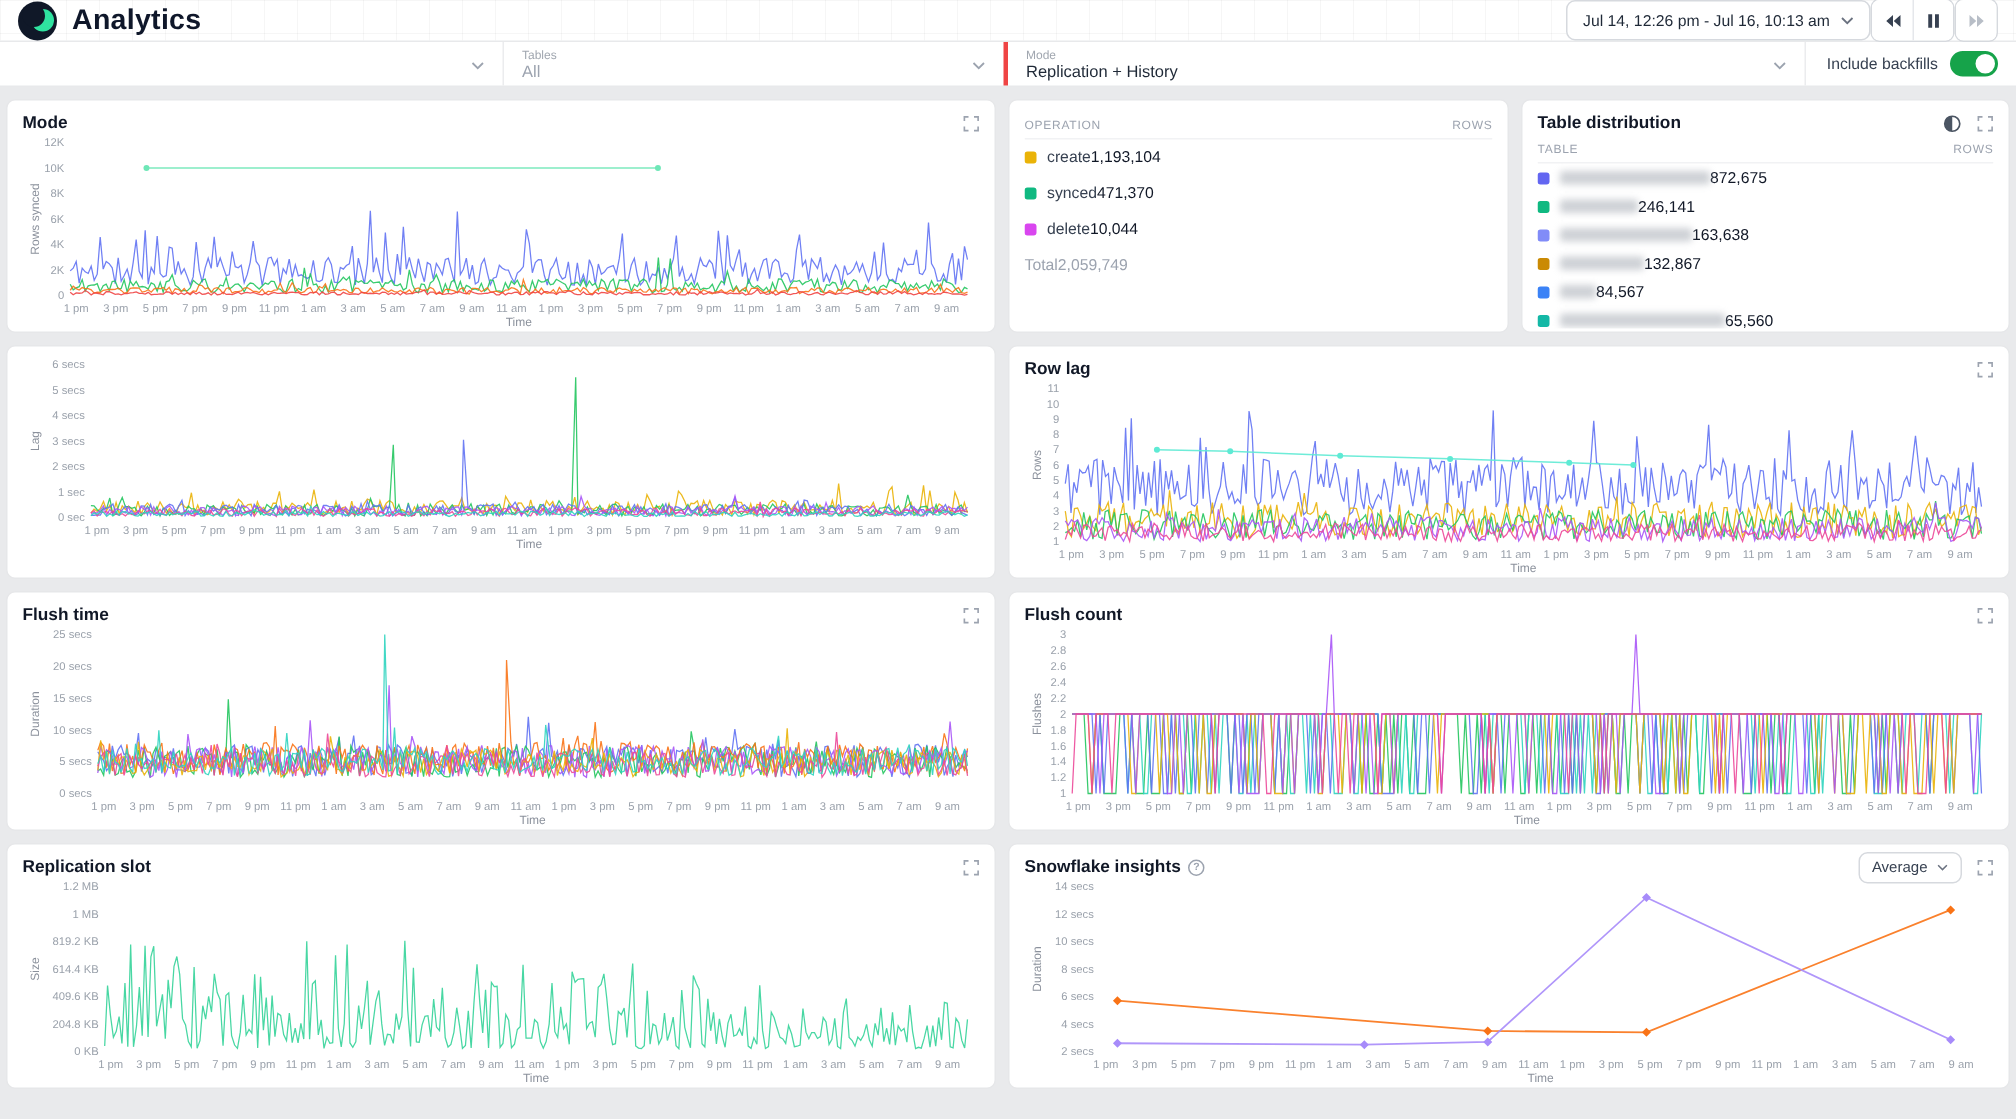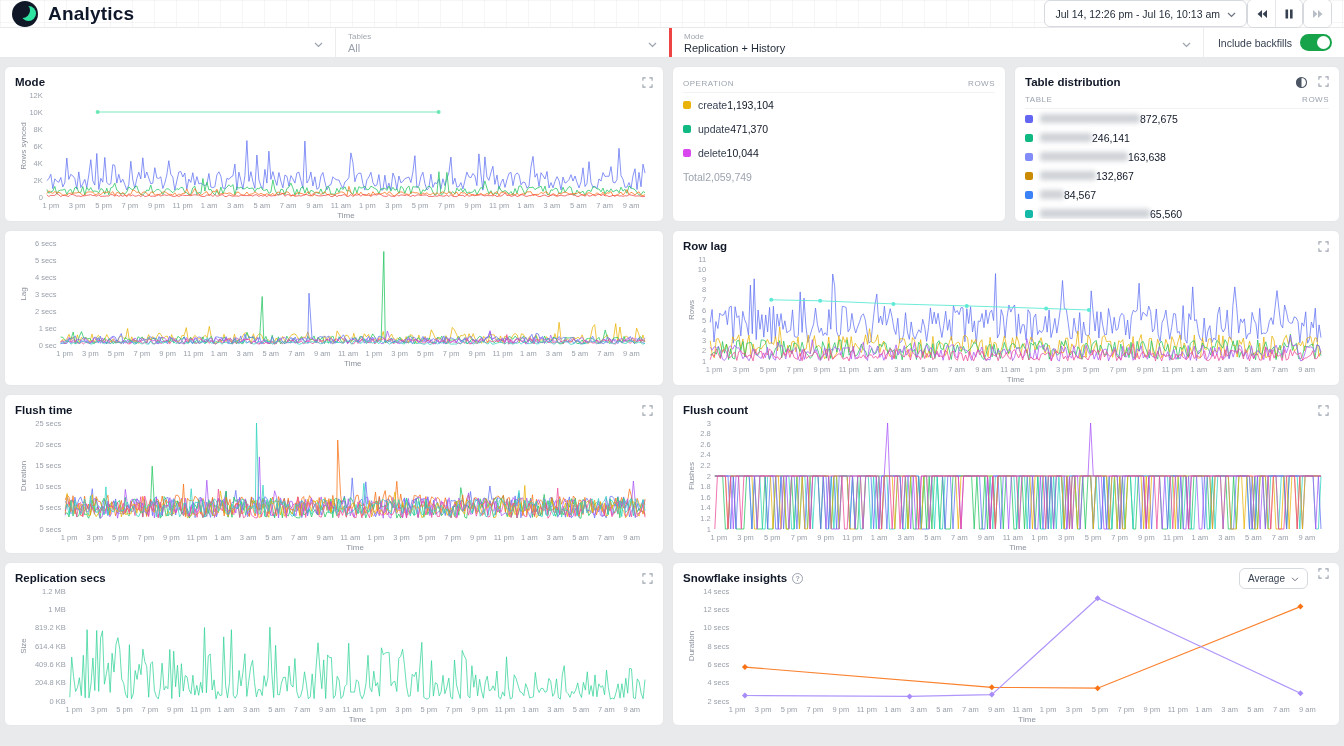--- a/index.html
+++ b/index.html
@@ -34,21 +34,21 @@
 .backfills .blabel{font-size:10.5px;color:#374151;white-space:nowrap}
 .toggle{width:32px;height:17px;border-radius:9px;background:#16a34a;position:relative;cursor:pointer;flex:none}
 .toggle .knob{position:absolute;top:2px;right:2px;width:13px;height:13px;border-radius:50%;background:#fff}
 .blur-prefix{display:inline-block;width:88px;height:9px;background:#b6bac1;border-radius:2px;filter:blur(2.5px);opacity:.7;margin-right:5px}
 
 .grid{padding:8px 4px 4px;display:flex;flex-direction:column;gap:8px}
 .row{display:flex;gap:8px}
 .card{background:#fff;border:1px solid #e6e7e9;border-radius:6px;display:flex;flex-direction:column;overflow:hidden;padding:7px 10px 2px}
 .card-head{display:flex;align-items:center;justify-content:space-between;height:16px;flex:none}
 .card-title{font-size:11.5px;font-weight:700;color:#111827;display:flex;align-items:center;gap:5px}
-.head-icons{display:flex;align-items:flex-start;gap:10px}
+.head-icons{display:flex;align-items:center;gap:10px}
 .icon-btn{display:inline-flex;align-items:center;justify-content:center;cursor:pointer;background:none;border:none}
 .help{width:11px;height:11px;border:1px solid #9ca3af;border-radius:50%;color:#9ca3af;font-size:7px;display:inline-flex;align-items:center;justify-content:center;font-weight:700}
 .metric-btn{display:flex;align-items:center;gap:6px;height:21px;padding:0 8px;border:1px solid #d6d9de;border-radius:6px;background:#fff;font-size:10px;color:#374151;cursor:pointer;font-family:inherit}
 .chart{flex:1;min-height:0;position:relative}
 .chart svg{display:block}
 .tk{font-size:7.5px;fill:#9aa1ab}
 .axl{font-size:8px;fill:#8b919c}
 
 .mini-table{flex:1;display:flex;flex-direction:column;overflow:hidden;margin-top:2px}
 .mt-head{display:flex;justify-content:space-between;font-size:8px;letter-spacing:.5px;color:#9ca3af;padding:3px 0 4px;border-bottom:1px solid #f1f2f4}
@@ -198,21 +198,21 @@
             <div class="mt-row">
               <span class="mt-left">
                 <span class="sw" style="background:#eab308"></span>
                 <span class="mt-lab">create</span>
               </span>
               <span class="mt-val">1,193,104</span>
             </div>
             <div class="mt-row">
               <span class="mt-left">
                 <span class="sw" style="background:#10b981"></span>
-                <span class="mt-lab">update</span>
+                <span class="mt-lab">synced</span>
               </span>
               <span class="mt-val">471,370</span>
             </div>
             <div class="mt-row">
               <span class="mt-left">
                 <span class="sw" style="background:#d946ef"></span>
                 <span class="mt-lab">delete</span>
               </span>
               <span class="mt-val">10,044</span>
             </div>
@@ -510,21 +510,21 @@
             <polyline points="31.8,58.0 34.4,58.0 37.1,58.0 39.7,58.0 42.4,58.0 45.0,58.0 47.7,58.0 50.3,111.0 53.0,58.0 55.6,58.0 58.3,58.0 60.9,58.0 63.6,58.0 66.2,58.0 68.9,58.0 71.5,58.0 74.2,111.0 76.8,58.0 79.4,58.0 82.1,58.0 84.7,58.0 87.4,58.0 90.0,58.0 92.7,58.0 95.3,111.0 98.0,111.0 100.6,58.0 103.3,58.0 105.9,111.0 108.6,58.0 111.2,58.0 113.9,58.0 116.5,58.0 119.2,58.0 121.8,58.0 124.5,58.0 127.1,58.0 129.7,58.0 132.4,58.0 135.0,58.0 137.7,58.0 140.3,58.0 143.0,111.0 145.6,58.0 148.3,111.0 150.9,111.0 153.6,111.0 156.2,111.0 158.9,58.0 161.5,58.0 164.2,58.0 166.8,58.0 169.5,58.0 172.1,111.0 174.7,58.0 177.4,58.0 180.0,111.0 182.7,58.0 185.3,58.0 188.0,58.0 190.6,58.0 193.3,58.0 195.9,111.0 198.6,58.0 201.2,58.0 204.6,5.0 206.5,58.0 209.2,58.0 211.8,58.0 214.5,58.0 217.1,58.0 219.7,111.0 222.4,58.0 225.0,58.0 227.7,111.0 230.3,58.0 233.0,111.0 235.6,111.0 238.3,58.0 240.9,58.0 243.6,58.0 246.2,111.0 248.9,58.0 251.5,58.0 254.2,58.0 256.8,58.0 259.5,58.0 262.1,58.0 264.8,58.0 267.4,58.0 270.0,58.0 272.7,58.0 275.3,58.0 278.0,111.0 280.6,58.0 283.3,58.0 285.9,58.0 288.6,58.0 291.2,58.0 293.9,58.0 296.5,58.0 299.2,58.0 301.8,58.0 304.5,58.0 307.1,111.0 309.8,58.0 312.4,58.0 315.0,58.0 317.7,58.0 320.3,58.0 323.0,58.0 325.6,111.0 328.3,58.0 330.9,58.0 333.6,58.0 336.2,111.0 338.9,58.0 341.5,58.0 344.2,58.0 346.8,58.0 349.5,58.0 352.1,111.0 354.8,111.0 357.4,58.0 360.0,58.0 362.7,58.0 365.3,58.0 368.0,58.0 370.6,111.0 373.3,58.0 375.9,58.0 378.6,58.0 381.2,58.0 383.9,111.0 386.5,58.0 389.2,111.0 391.8,58.0 394.5,58.0 397.1,111.0 399.8,58.0 402.4,58.0 405.0,58.0 407.6,5.0 410.3,58.0 413.0,58.0 415.6,58.0 418.3,58.0 420.9,111.0 423.6,111.0 426.2,58.0 428.9,58.0 431.5,58.0 434.2,58.0 436.8,111.0 439.5,58.0 442.1,58.0 444.8,58.0 447.4,58.0 450.1,58.0 452.7,58.0 455.3,58.0 458.0,58.0 460.6,58.0 463.3,111.0 465.9,58.0 468.6,58.0 471.2,58.0 473.9,58.0 476.5,58.0 479.2,111.0 481.8,58.0 484.5,58.0 487.1,58.0 489.8,58.0 492.4,58.0 495.1,58.0 497.7,58.0 500.3,111.0 503.0,111.0 505.6,58.0 508.3,58.0 510.9,58.0 513.6,58.0 516.2,111.0 518.9,111.0 521.5,58.0 524.2,58.0 526.8,58.0 529.5,58.0 532.1,58.0 534.8,58.0 537.4,58.0 540.1,111.0 542.7,58.0 545.3,58.0 548.0,58.0 550.6,58.0 553.3,58.0 555.9,58.0 558.6,58.0 561.2,58.0 563.9,58.0 566.5,58.0 569.2,111.0 571.8,58.0 574.5,58.0 577.1,111.0 579.8,58.0 582.4,111.0 585.1,58.0 587.7,58.0 590.4,58.0 593.0,58.0 595.6,58.0 598.3,58.0 600.9,58.0 603.6,58.0 606.2,58.0 608.9,58.0 611.5,58.0 614.2,58.0 616.8,58.0 619.5,58.0 622.1,58.0 624.8,58.0 627.4,58.0 630.1,58.0 632.7,111.0 635.4,58.0 638.0,58.0" fill="none" stroke="#a855f7" stroke-width="0.85" stroke-opacity="0.9"></polyline>
             <polyline points="31.8,111.0 34.4,58.0 37.1,58.0 39.7,58.0 42.4,58.0 45.0,111.0 47.7,58.0 50.3,58.0 53.0,58.0 55.6,58.0 58.3,111.0 60.9,58.0 63.6,58.0 66.2,58.0 68.9,58.0 71.5,58.0 74.2,58.0 76.8,58.0 79.4,58.0 82.1,58.0 84.7,58.0 87.4,58.0 90.0,58.0 92.7,58.0 95.3,58.0 98.0,58.0 100.6,58.0 103.3,58.0 105.9,58.0 108.6,58.0 111.2,58.0 113.9,58.0 116.5,58.0 119.2,58.0 121.8,58.0 124.5,58.0 127.1,111.0 129.7,58.0 132.4,58.0 135.0,58.0 137.7,58.0 140.3,58.0 143.0,58.0 145.6,58.0 148.3,58.0 150.9,58.0 153.6,58.0 156.2,58.0 158.9,58.0 161.5,111.0 164.2,111.0 166.8,58.0 169.5,58.0 172.1,58.0 174.7,58.0 177.4,58.0 180.0,58.0 182.7,58.0 185.3,58.0 188.0,58.0 190.6,58.0 193.3,58.0 195.9,58.0 198.6,111.0 201.2,58.0 203.9,58.0 206.5,58.0 209.2,111.0 211.8,58.0 214.5,58.0 217.1,111.0 219.7,58.0 222.4,58.0 225.0,58.0 227.7,58.0 230.3,58.0 233.0,58.0 235.6,111.0 238.3,58.0 240.9,58.0 243.6,58.0 246.2,58.0 248.9,58.0 251.5,58.0 254.2,58.0 256.8,58.0 259.5,58.0 262.1,58.0 264.8,58.0 267.4,58.0 270.0,58.0 272.7,58.0 275.3,58.0 278.0,111.0 280.6,58.0 283.3,58.0 285.9,58.0 288.6,58.0 291.2,58.0 293.9,58.0 296.5,58.0 299.2,58.0 301.8,58.0 304.5,58.0 307.1,111.0 309.8,58.0 312.4,111.0 315.0,58.0 317.7,58.0 320.3,58.0 323.0,58.0 325.6,58.0 328.3,58.0 330.9,58.0 333.6,58.0 336.2,58.0 338.9,58.0 341.5,58.0 344.2,58.0 346.8,58.0 349.5,58.0 352.1,58.0 354.8,58.0 357.4,58.0 360.0,58.0 362.7,111.0 365.3,58.0 368.0,58.0 370.6,58.0 373.3,58.0 375.9,58.0 378.6,58.0 381.2,58.0 383.9,58.0 386.5,111.0 389.2,58.0 391.8,58.0 394.5,58.0 397.1,58.0 399.8,58.0 402.4,58.0 405.0,58.0 407.7,58.0 410.3,58.0 413.0,58.0 415.6,58.0 418.3,58.0 420.9,58.0 423.6,58.0 426.2,58.0 428.9,58.0 431.5,58.0 434.2,58.0 436.8,58.0 439.5,58.0 442.1,58.0 444.8,58.0 447.4,58.0 450.1,58.0 452.7,58.0 455.3,58.0 458.0,58.0 460.6,58.0 463.3,111.0 465.9,58.0 468.6,58.0 471.2,58.0 473.9,111.0 476.5,58.0 479.2,58.0 481.8,58.0 484.5,58.0 487.1,58.0 489.8,111.0 492.4,58.0 495.1,58.0 497.7,58.0 500.3,58.0 503.0,58.0 505.6,111.0 508.3,58.0 510.9,58.0 513.6,58.0 516.2,58.0 518.9,58.0 521.5,58.0 524.2,58.0 526.8,58.0 529.5,58.0 532.1,58.0 534.8,58.0 537.4,58.0 540.1,58.0 542.7,58.0 545.3,58.0 548.0,58.0 550.6,58.0 553.3,58.0 555.9,58.0 558.6,58.0 561.2,58.0 563.9,58.0 566.5,58.0 569.2,58.0 571.8,58.0 574.5,58.0 577.1,58.0 579.8,58.0 582.4,58.0 585.1,58.0 587.7,111.0 590.4,58.0 593.0,58.0 595.6,111.0 598.3,111.0 600.9,111.0 603.6,58.0 606.2,58.0 608.9,58.0 611.5,58.0 614.2,111.0 616.8,58.0 619.5,58.0 622.1,58.0 624.8,58.0 627.4,58.0 630.1,58.0 632.7,58.0 635.4,58.0 638.0,58.0" fill="none" stroke="#ec4899" stroke-width="0.85" stroke-opacity="0.9"></polyline>
           </svg>
         </div>
     </div>
   </section>
 
   <section class="row" style="height:164px">
     <div class="card" style="width:660px">
       <div class="card-head">
-        <span class="card-title">Replication secs</span>
+        <span class="card-title">Replication slot</span>
         <span class="icon-btn">
             <svg width="11" height="11" viewBox="0 0 12 12">
               <path d="M1 4V1h3M8 1h3v3M11 8v3H8M4 11H1V8" fill="none" stroke="#9ca3af" stroke-width="1.2"></path>
             </svg>
           </span>
       </div>
       <div class="chart">
           <svg width="638" height="137" viewBox="0 0 638 137" xmlns="http://www.w3.org/2000/svg">
             <text class="axl" text-anchor="middle" transform="rotate(-90 8 60)" x="8" y="63">Size</text>
             <text class="tk" x="50.8" y="117.5" text-anchor="end">0 KB</text>

